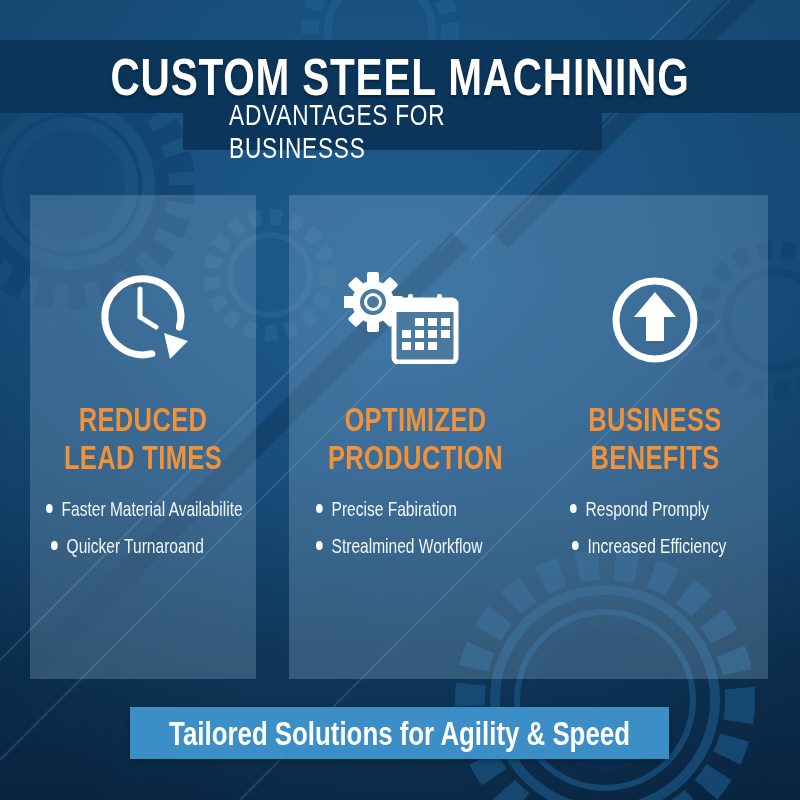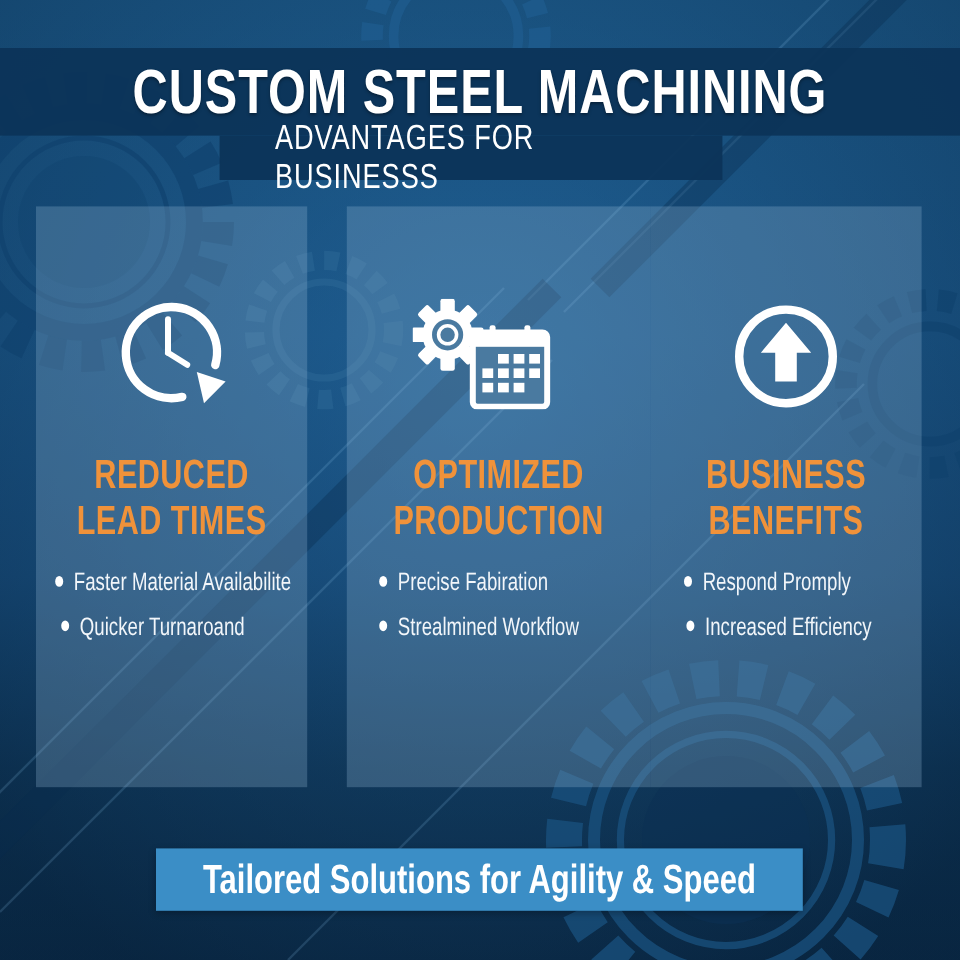--- a/index.html
+++ b/index.html
@@ -24,21 +24,21 @@
       position: absolute; left: 183px; top: 113px; width: 419px; height: 37px;
       background: #0c3459; opacity: 0.95;
     }
     .subtitle {
       position: absolute; left: 183px; top: 113px; width: 419px; height: 37px;
       display: flex; align-items: center; justify-content: center;
       color: #ffffff; font-size: 29px; letter-spacing: 1px;
       transform: scaleX(0.78); transform-origin: center;
     }
     .panel {
-      position: absolute; top: 172px; height: 484px;
+      position: absolute; top: 195px; height: 484px;
       background: rgba(150, 185, 215, 0.28);
     }
     .panel-icon { position: absolute; }
     .panel-heading {
       position: absolute; left: 0; width: 100%; top: 205px;
       text-align: center; color: #f0923a; font-weight: bold;
       font-size: 34px; line-height: 38px; letter-spacing: 0.5px;
     }
     .panel-heading span {
       display: block; transform: scaleX(0.75); transform-origin: center;

